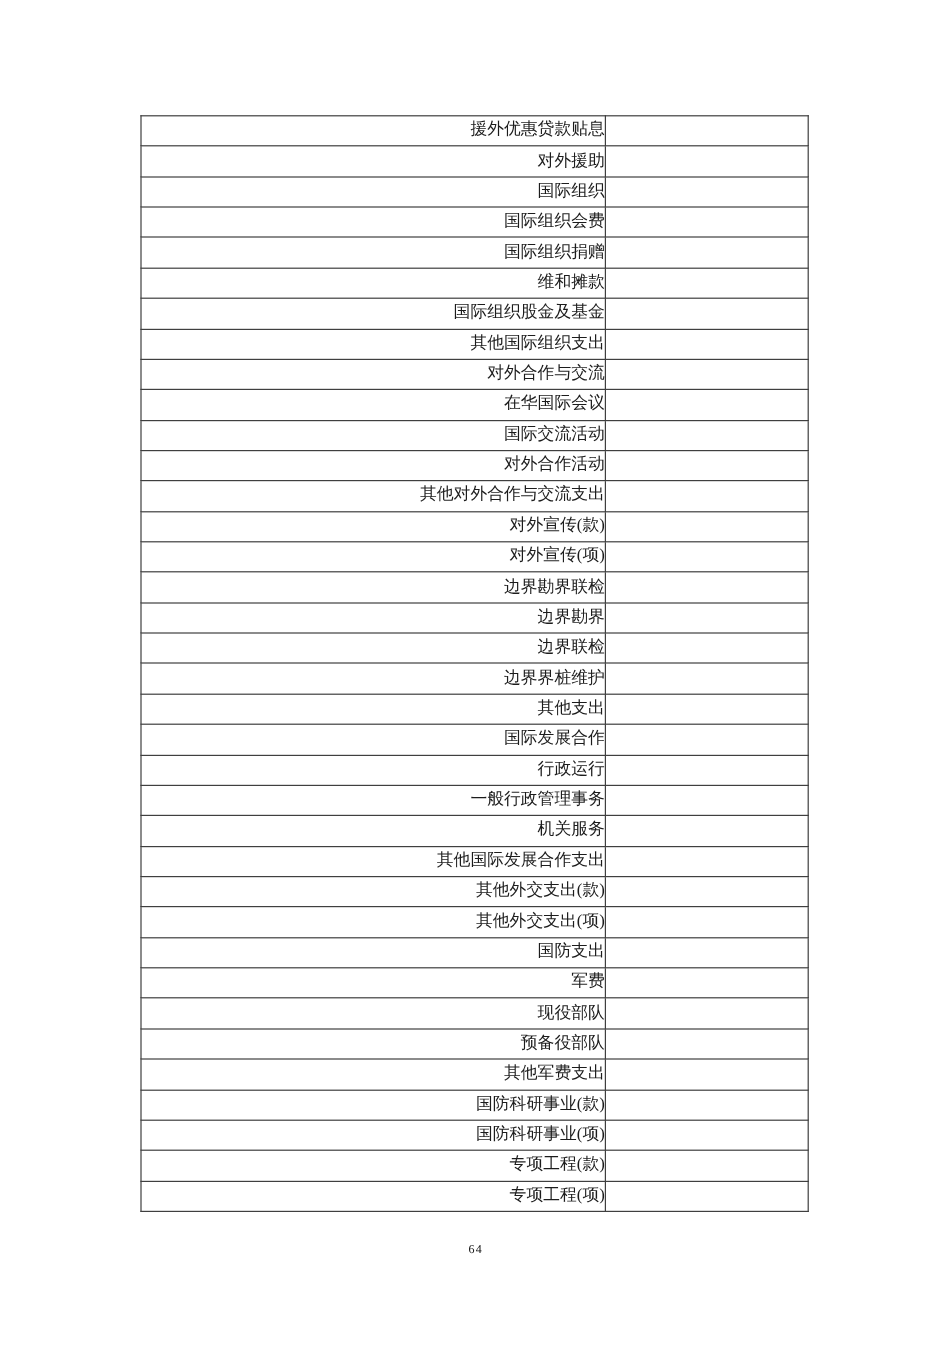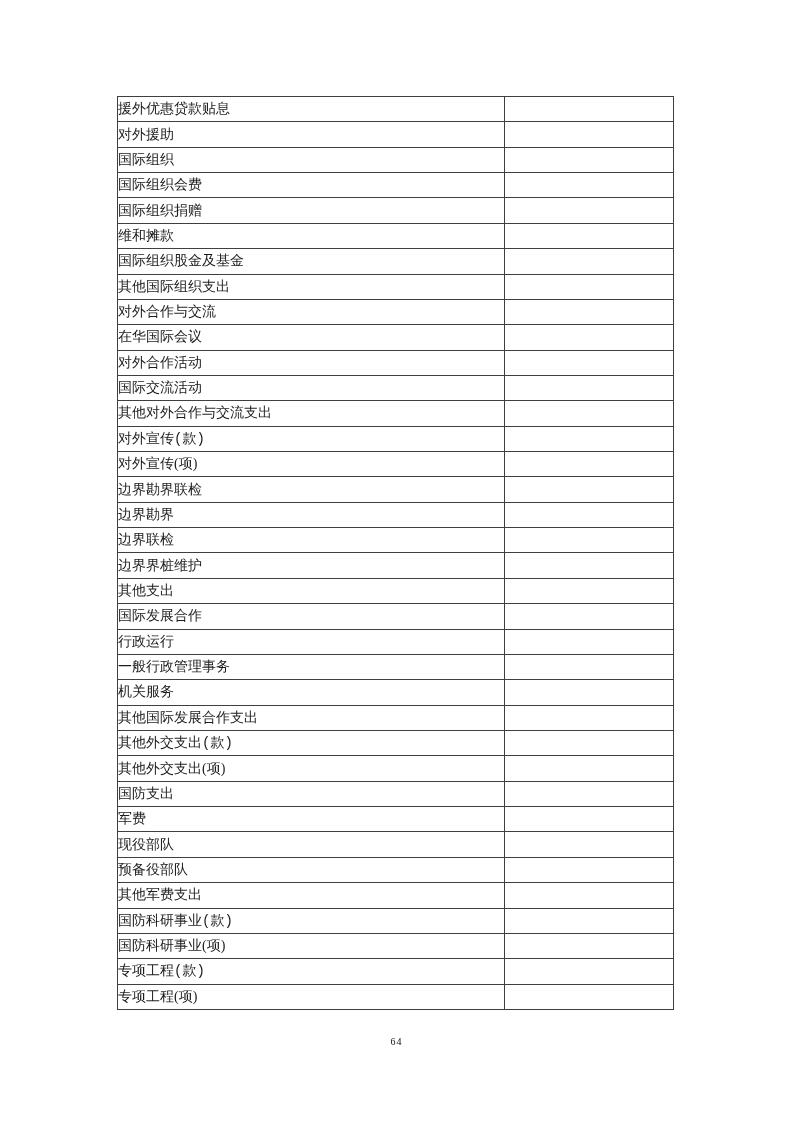--- a/index.html
+++ b/index.html
@@ -27,24 +27,24 @@
   }
   table.budget-table td {
     border: 1px solid #3f3f3f;
     padding: 0;
     font-size: 14px;
     line-height: 1;
     vertical-align: middle;
     white-space: nowrap;
     overflow: hidden;
   }
-  td.label-cell { width: 386px; }
+  td.label-cell { width: 386px; text-align: right; }
   td.value-cell { width: 168px; }
   td.indent-0 { padding-left: 4px; }
-  td.indent-1 { padding-left: 16px; font-family: Liberation Mono, monospace; }
+  td.indent-1 { padding-left: 16px; }
   td.indent-2 { padding-left: 31px; }
   .page-number {
     position: absolute;
     top: 1036px;
     left: 0;
     width: 100%;
     text-align: center;
     font-size: 10px;
     color: #111111;
     letter-spacing: 1px;
@@ -90,25 +90,25 @@
         </tr>
         <tr>
           <td class="label-cell indent-1">对外合作与交流</td>
           <td class="value-cell"></td>
         </tr>
         <tr>
           <td class="label-cell indent-2">在华国际会议</td>
           <td class="value-cell"></td>
         </tr>
         <tr>
+          <td class="label-cell indent-2">国际交流活动</td>
+          <td class="value-cell"></td>
+        </tr>
+        <tr>
           <td class="label-cell indent-2">对外合作活动</td>
-          <td class="value-cell"></td>
-        </tr>
-        <tr>
-          <td class="label-cell indent-2">国际交流活动</td>
           <td class="value-cell"></td>
         </tr>
         <tr>
           <td class="label-cell indent-2">其他对外合作与交流支出</td>
           <td class="value-cell"></td>
         </tr>
         <tr>
           <td class="label-cell indent-1">对外宣传(款)</td>
           <td class="value-cell"></td>
         </tr>

